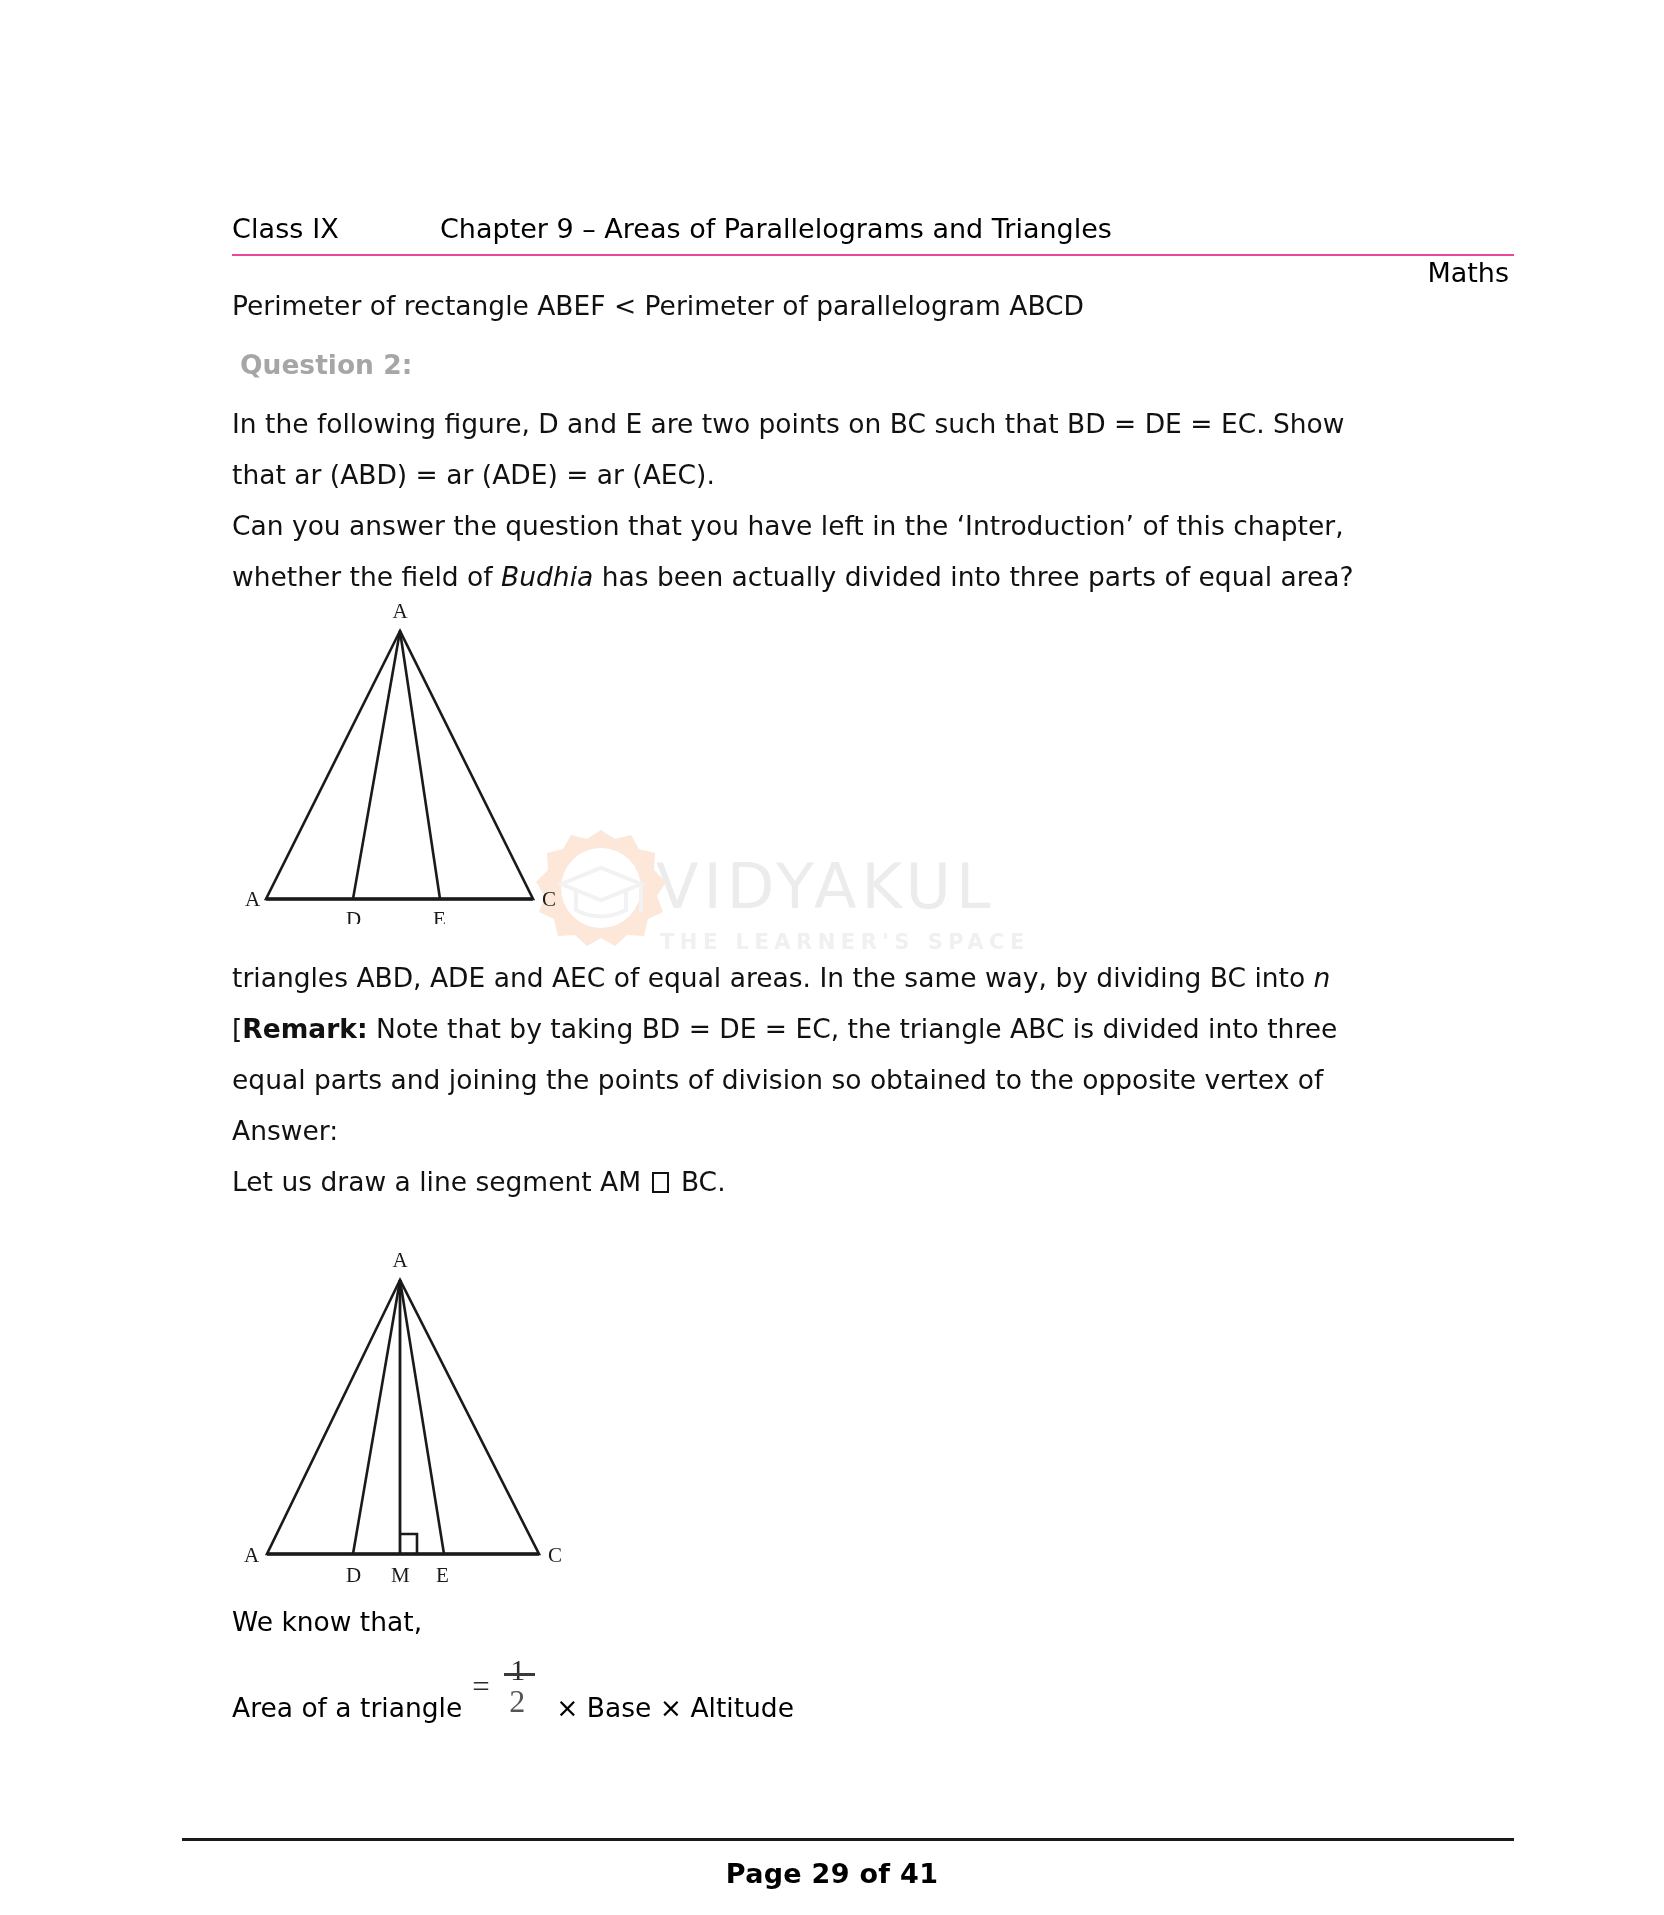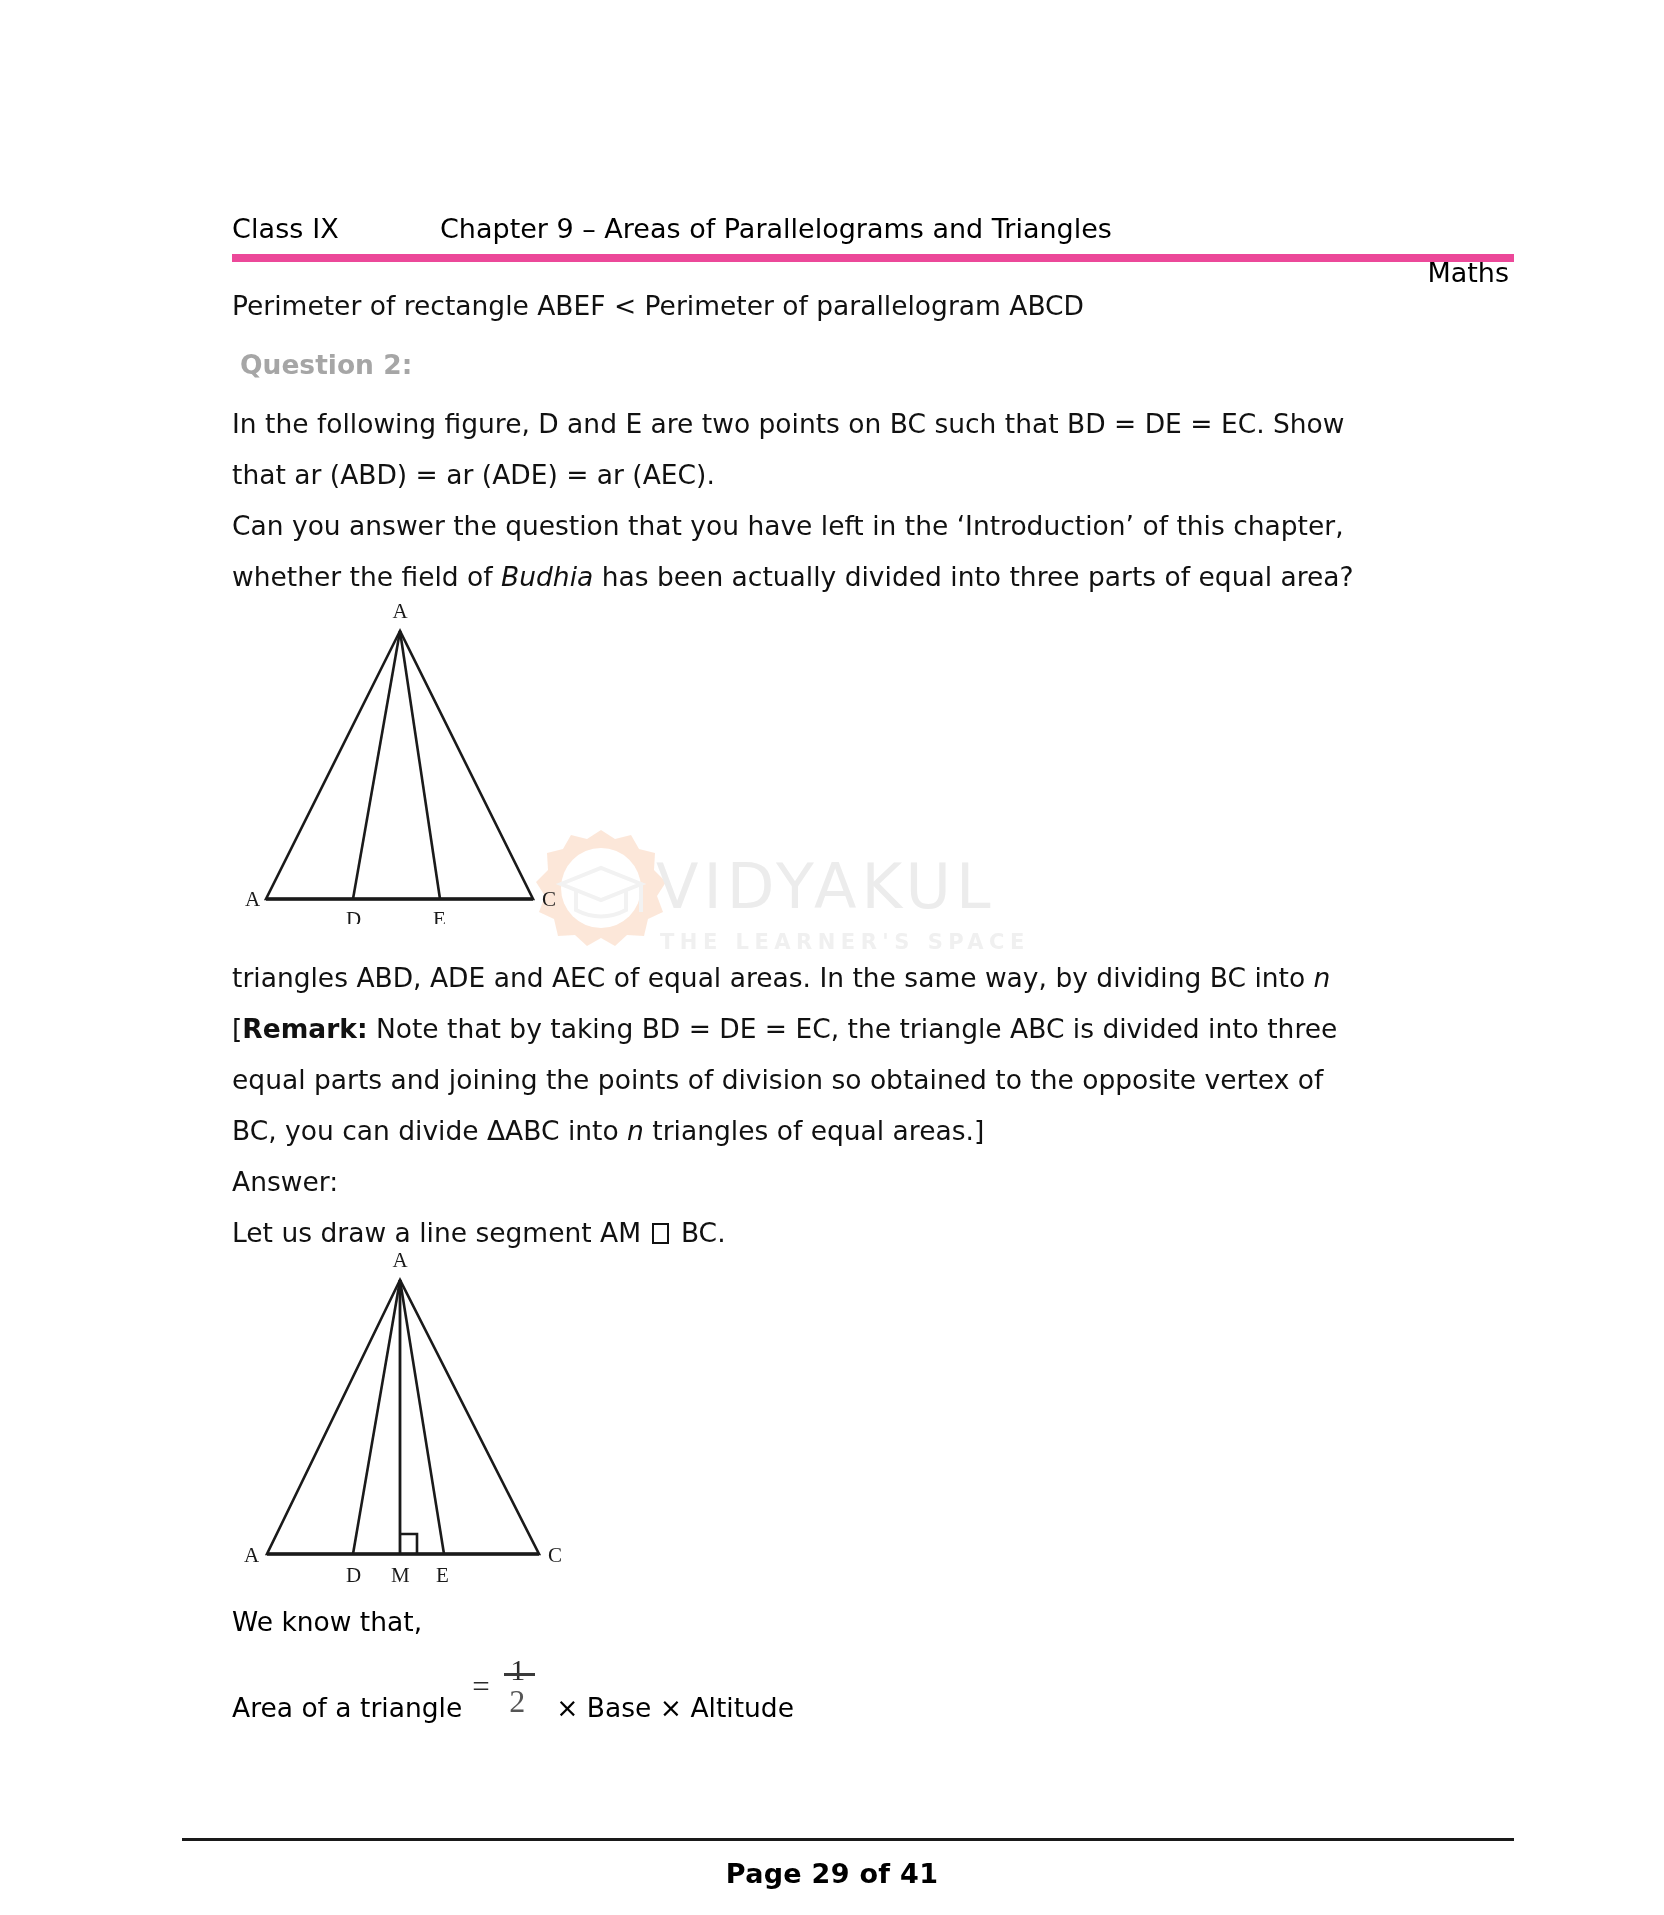--- a/index.html
+++ b/index.html
@@ -23,21 +23,21 @@
     height: 1915px;
   }
 
   
   .header {
     position: absolute;
     left: 232px;
     top: 212px;
     width: 1282px;
     height: 42px;
-    border-bottom: 8px solid #ec4899;
+    border-bottom: 2px solid #ec4899;
   }
   .header-inner {
     position: relative;
     width: 100%;
     height: 100%;
   }
   .hdr-class {
     position: absolute;
     left: 0px;
     top: 0px;
@@ -260,21 +260,20 @@
       <text x="118" y="332" font-family="Liberation Serif, serif" font-size="21" fill="#1a1a1a">D</text>
       <text x="205" y="332" font-family="Liberation Serif, serif" font-size="21" fill="#1a1a1a">E</text>
       <text x="314" y="312" font-family="Liberation Serif, serif" font-size="21" fill="#1a1a1a">C</text>
     </svg>
   </div>
 
   <div class="content" style="top:952px; width:1200px;">
     <p class="para" style="width:1200px;"><span>triangles ABD, ADE and AEC of equal areas. In the same way, by dividing BC into </span><span class="ital">n</span></p>
     <p class="para" style="width:1200px;"><span>[</span><span class="bold">Remark:</span><span> Note that by taking BD = DE = EC, the triangle ABC is divided into three</span></p>
     <p class="para" style="width:1200px;">equal parts and joining the points of division so obtained to the opposite vertex of</p>
-    <p class="para plain"><span>BC, you can divide ΔABC into </span><span class="ital">n</span><span> triangles of equal areas.]</span></p>
     <p class="para plain">Answer:</p>
     <p class="para plain"><span>Let us draw a line segment AM </span><span class="missing-glyph"></span><span> BC.</span></p>
   </div>
 
   <div class="figure" style="left:228px; top:1242px;">
     <svg width="370" height="340" viewBox="0 0 370 340">
 
       <path d="M172 38 L39 312 L311 312 Z" fill="none" stroke="#1a1a1a" stroke-width="2.6"></path>
 
       <line x1="172" y1="38" x2="125" y2="312" stroke="#1a1a1a" stroke-width="2.6"></line>

